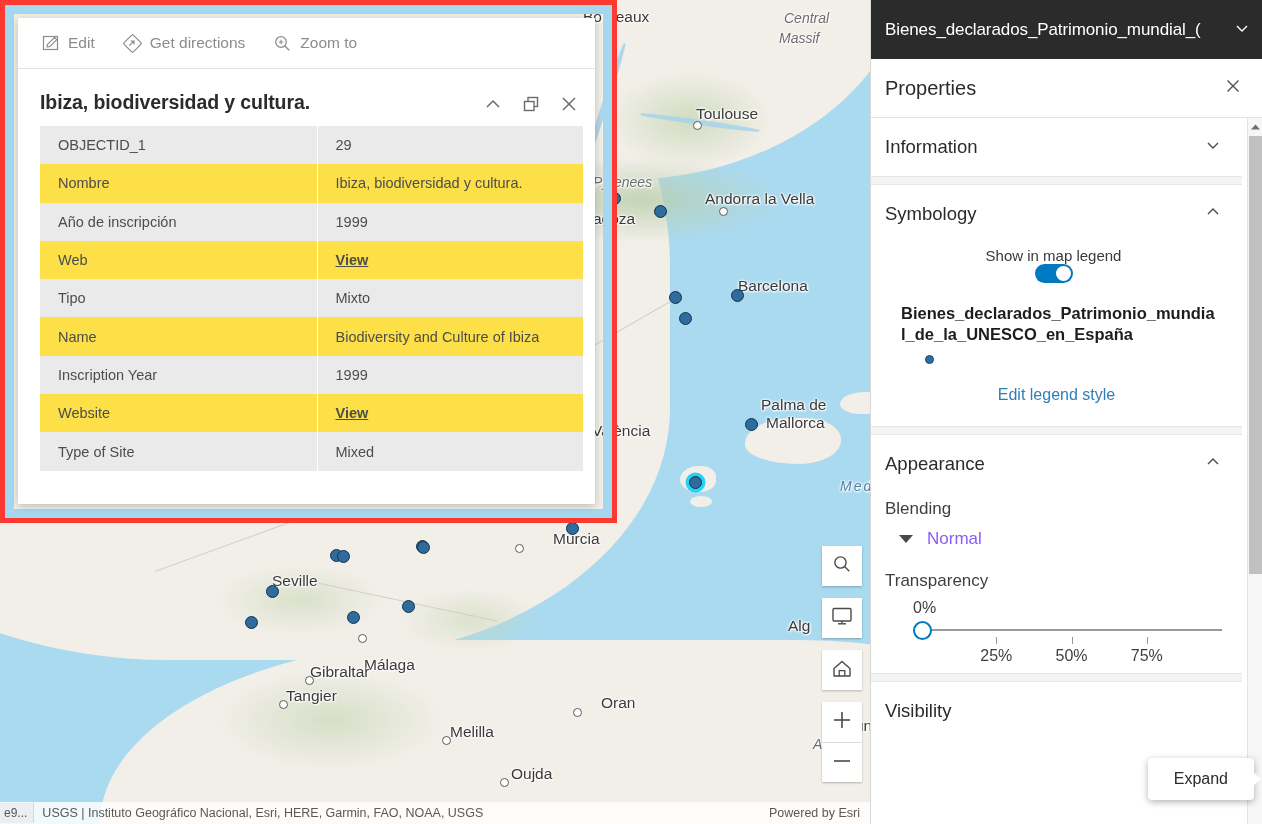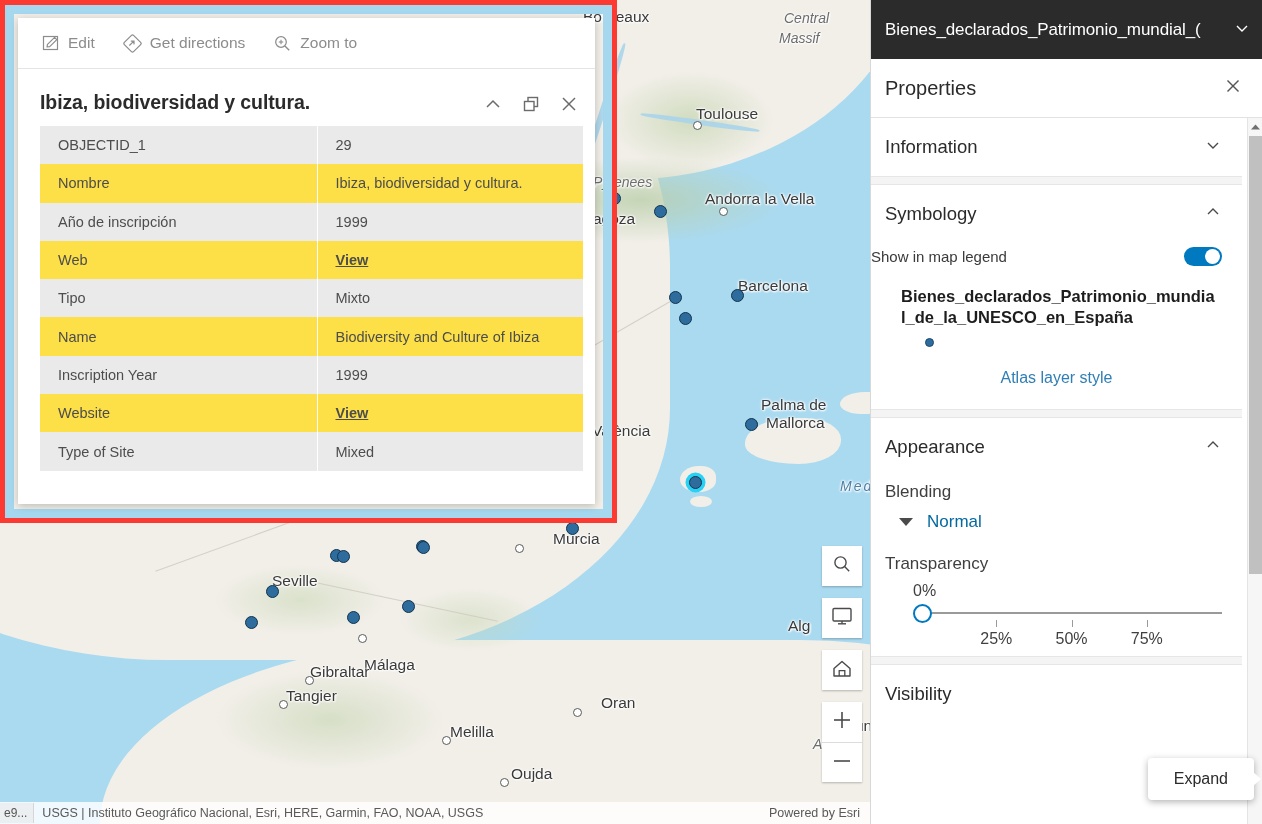--- a/index.html
+++ b/index.html
@@ -175,21 +175,22 @@
 
   .section-head {
     display: flex; align-items: center; justify-content: space-between;
     padding: 18px 20px 18px 14px; cursor: pointer;
   }
   .section-head-title { font-size: 18.5px; color: #2b2b2b; }
   .section-sep { height: 9px; background: #f4f4f4; border-top: 1px solid #e6e6e6; border-bottom: 1px solid #e6e6e6; }
 
   .row-toggle {
     display: flex; align-items: center; justify-content: space-between;
-    padding: 4px 20px 6px 0;
+    padding: 4px 20px 6px 14px;
+    flex-direction: column;
   }
   .row-toggle-label { font-size: 15px; color: #3a3a3a; }
   .switch {
     width: 38px; height: 19px; border-radius: 10px; background: #0079c1;
     position: relative; cursor: pointer; flex: 0 0 auto;
   }
   .switch .knob {
     position: absolute; right: 2px; top: 2px; width: 15px; height: 15px;
     border-radius: 50%; background: #fff;
   }
@@ -211,21 +212,21 @@
 
   .blend-label { font-size: 17px; color: #3f3f3f; padding: 6px 14px 10px 14px; }
   .blend-select {
     display: flex; align-items: center; gap: 14px;
     padding: 0 14px 0 28px; cursor: pointer;
   }
   .blend-caret {
     width: 0; height: 0; border-left: 7px solid transparent; border-right: 7px solid transparent;
     border-top: 8px solid #4a4a4a;
   }
-  .blend-value { font-size: 17px; color: #0369a1; }
+  .blend-value { font-size: 17px; color: #8b5cf6; }
 
   .transp-label { font-size: 17px; color: #3f3f3f; padding: 22px 14px 4px 14px; }
   .transp-value { font-size: 16px; color: #3f3f3f; padding: 4px 0 2px 42px; }
   .slider-wrap { position: relative; height: 54px; margin: 0 20px 0 42px; }
   .slider-track {
     position: absolute; left: 8px; right: 0; top: 10px; height: 2px; background: #9a9a9a;
   }
   .slider-thumb {
     position: absolute; left: 0; top: 2px; width: 19px; height: 19px;
     border-radius: 50%; background: #fff; border: 2.5px solid #0079c1; cursor: pointer;
@@ -544,21 +545,21 @@
             </span>
         </div>
 
         <div class="legend-block">
           <div class="legend-label">Bienes_declarados_Patrimonio_mundial_de_la_UNESCO_en_España</div>
           <div class="legend-symbol-row">
             <div class="legend-dot"></div>
           </div>
         </div>
 
-        <div class="edit-style-link">Atlas layer style</div>
+        <div class="edit-style-link">Edit legend style</div>
 
         <div class="section-sep"></div>
 
         <div class="section-head">
           <span class="section-head-title">Appearance</span>
           <span>
             <svg width="18" height="18" viewBox="0 0 18 18">
                 <polyline points="4,11 9,6 14,11" fill="none" stroke="#4a4a4a" stroke-width="1.4"></polyline>
               </svg>
           </span>

